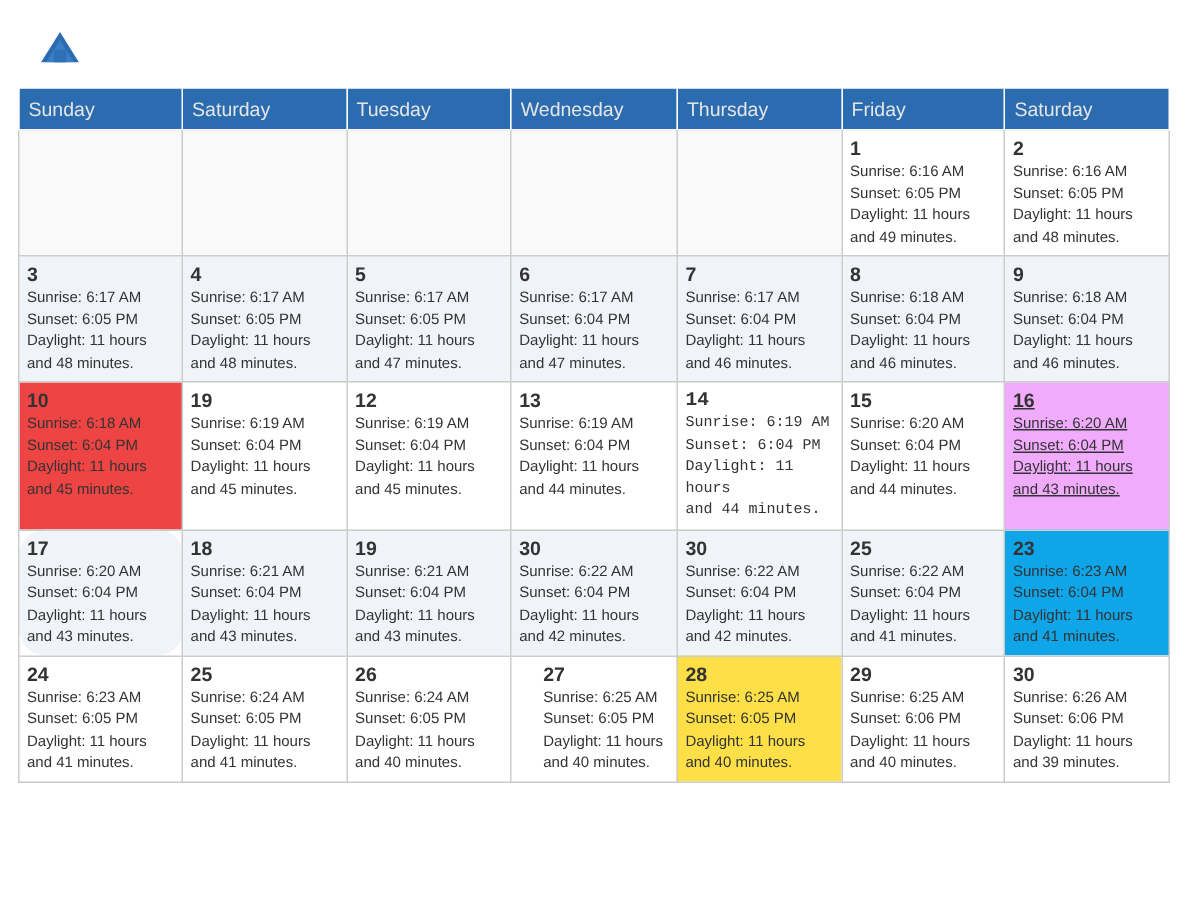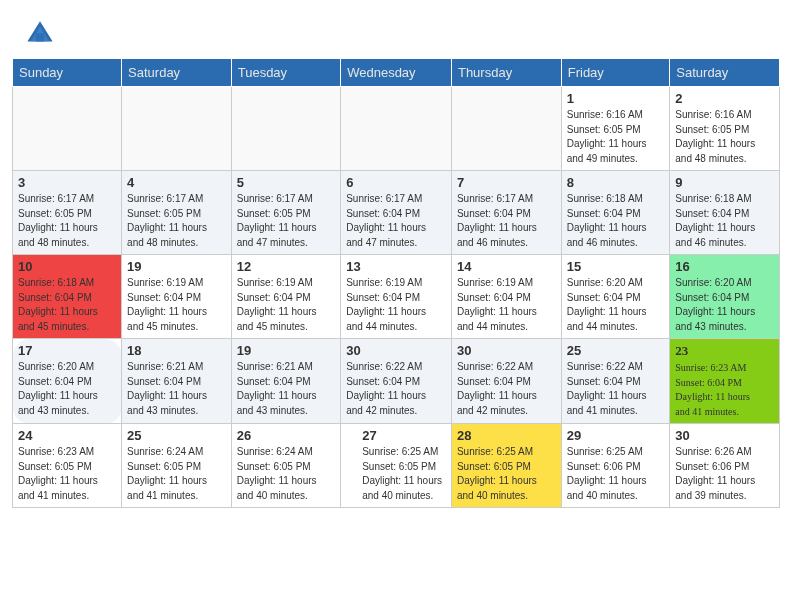--- a/index.html
+++ b/index.html
@@ -198,29 +198,29 @@
             <div class="day-info">Sunrise: 6:19 AM<br>Sunset: 6:04 PM<br>Daylight: 11 hours<br>and 45 minutes.</div>
           </td>
           <td style="background: rgb(255, 255, 255);">
             <span class="day-num">12</span>
             <div class="day-info">Sunrise: 6:19 AM<br>Sunset: 6:04 PM<br>Daylight: 11 hours<br>and 45 minutes.</div>
           </td>
           <td style="background: rgb(255, 255, 255); margin-left: 12px;">
             <span class="day-num">13</span>
             <div class="day-info">Sunrise: 6:19 AM<br>Sunset: 6:04 PM<br>Daylight: 11 hours<br>and 44 minutes.</div>
           </td>
-          <td style="background: rgb(255, 255, 255);">
+          <td style="background: rgb(255, 255, 255); font-family: Liberation Mono, monospace;">
             <span class="day-num">14</span>
             <div class="day-info">Sunrise: 6:19 AM<br>Sunset: 6:04 PM<br>Daylight: 11 hours<br>and 44 minutes.</div>
           </td>
           <td style="background: rgb(255, 255, 255);">
             <span class="day-num">15</span>
             <div class="day-info">Sunrise: 6:20 AM<br>Sunset: 6:04 PM<br>Daylight: 11 hours<br>and 44 minutes.</div>
           </td>
-          <td style="background: #86efac;">
+          <td style="background: #f0abfc; text-decoration: underline;">
             <span class="day-num">16</span>
             <div class="day-info">Sunrise: 6:20 AM<br>Sunset: 6:04 PM<br>Daylight: 11 hours<br>and 43 minutes.</div>
           </td>
         </tr>
         <tr>
           <td style="background: rgb(240, 244, 248); border-radius: 17px;">
             <span class="day-num">17</span>
             <div class="day-info">Sunrise: 6:20 AM<br>Sunset: 6:04 PM<br>Daylight: 11 hours<br>and 43 minutes.</div>
           </td>
           <td style="background: rgb(240, 244, 248);">
@@ -236,21 +236,21 @@
             <div class="day-info">Sunrise: 6:22 AM<br>Sunset: 6:04 PM<br>Daylight: 11 hours<br>and 42 minutes.</div>
           </td>
           <td style="background: rgb(240, 244, 248);">
             <span class="day-num">30</span>
             <div class="day-info">Sunrise: 6:22 AM<br>Sunset: 6:04 PM<br>Daylight: 11 hours<br>and 42 minutes.</div>
           </td>
           <td style="background: rgb(240, 244, 248);">
             <span class="day-num">25</span>
             <div class="day-info">Sunrise: 6:22 AM<br>Sunset: 6:04 PM<br>Daylight: 11 hours<br>and 41 minutes.</div>
           </td>
-          <td style="background: #84cc16; font-family: Liberation Serif, serif;">
+          <td style="background: #0ea5e9;">
             <span class="day-num">23</span>
             <div class="day-info">Sunrise: 6:23 AM<br>Sunset: 6:04 PM<br>Daylight: 11 hours<br>and 41 minutes.</div>
           </td>
         </tr>
         <tr>
           <td style="background: rgb(255, 255, 255);">
             <span class="day-num">24</span>
             <div class="day-info">Sunrise: 6:23 AM<br>Sunset: 6:05 PM<br>Daylight: 11 hours<br>and 41 minutes.</div>
           </td>
           <td style="background: rgb(255, 255, 255);">

